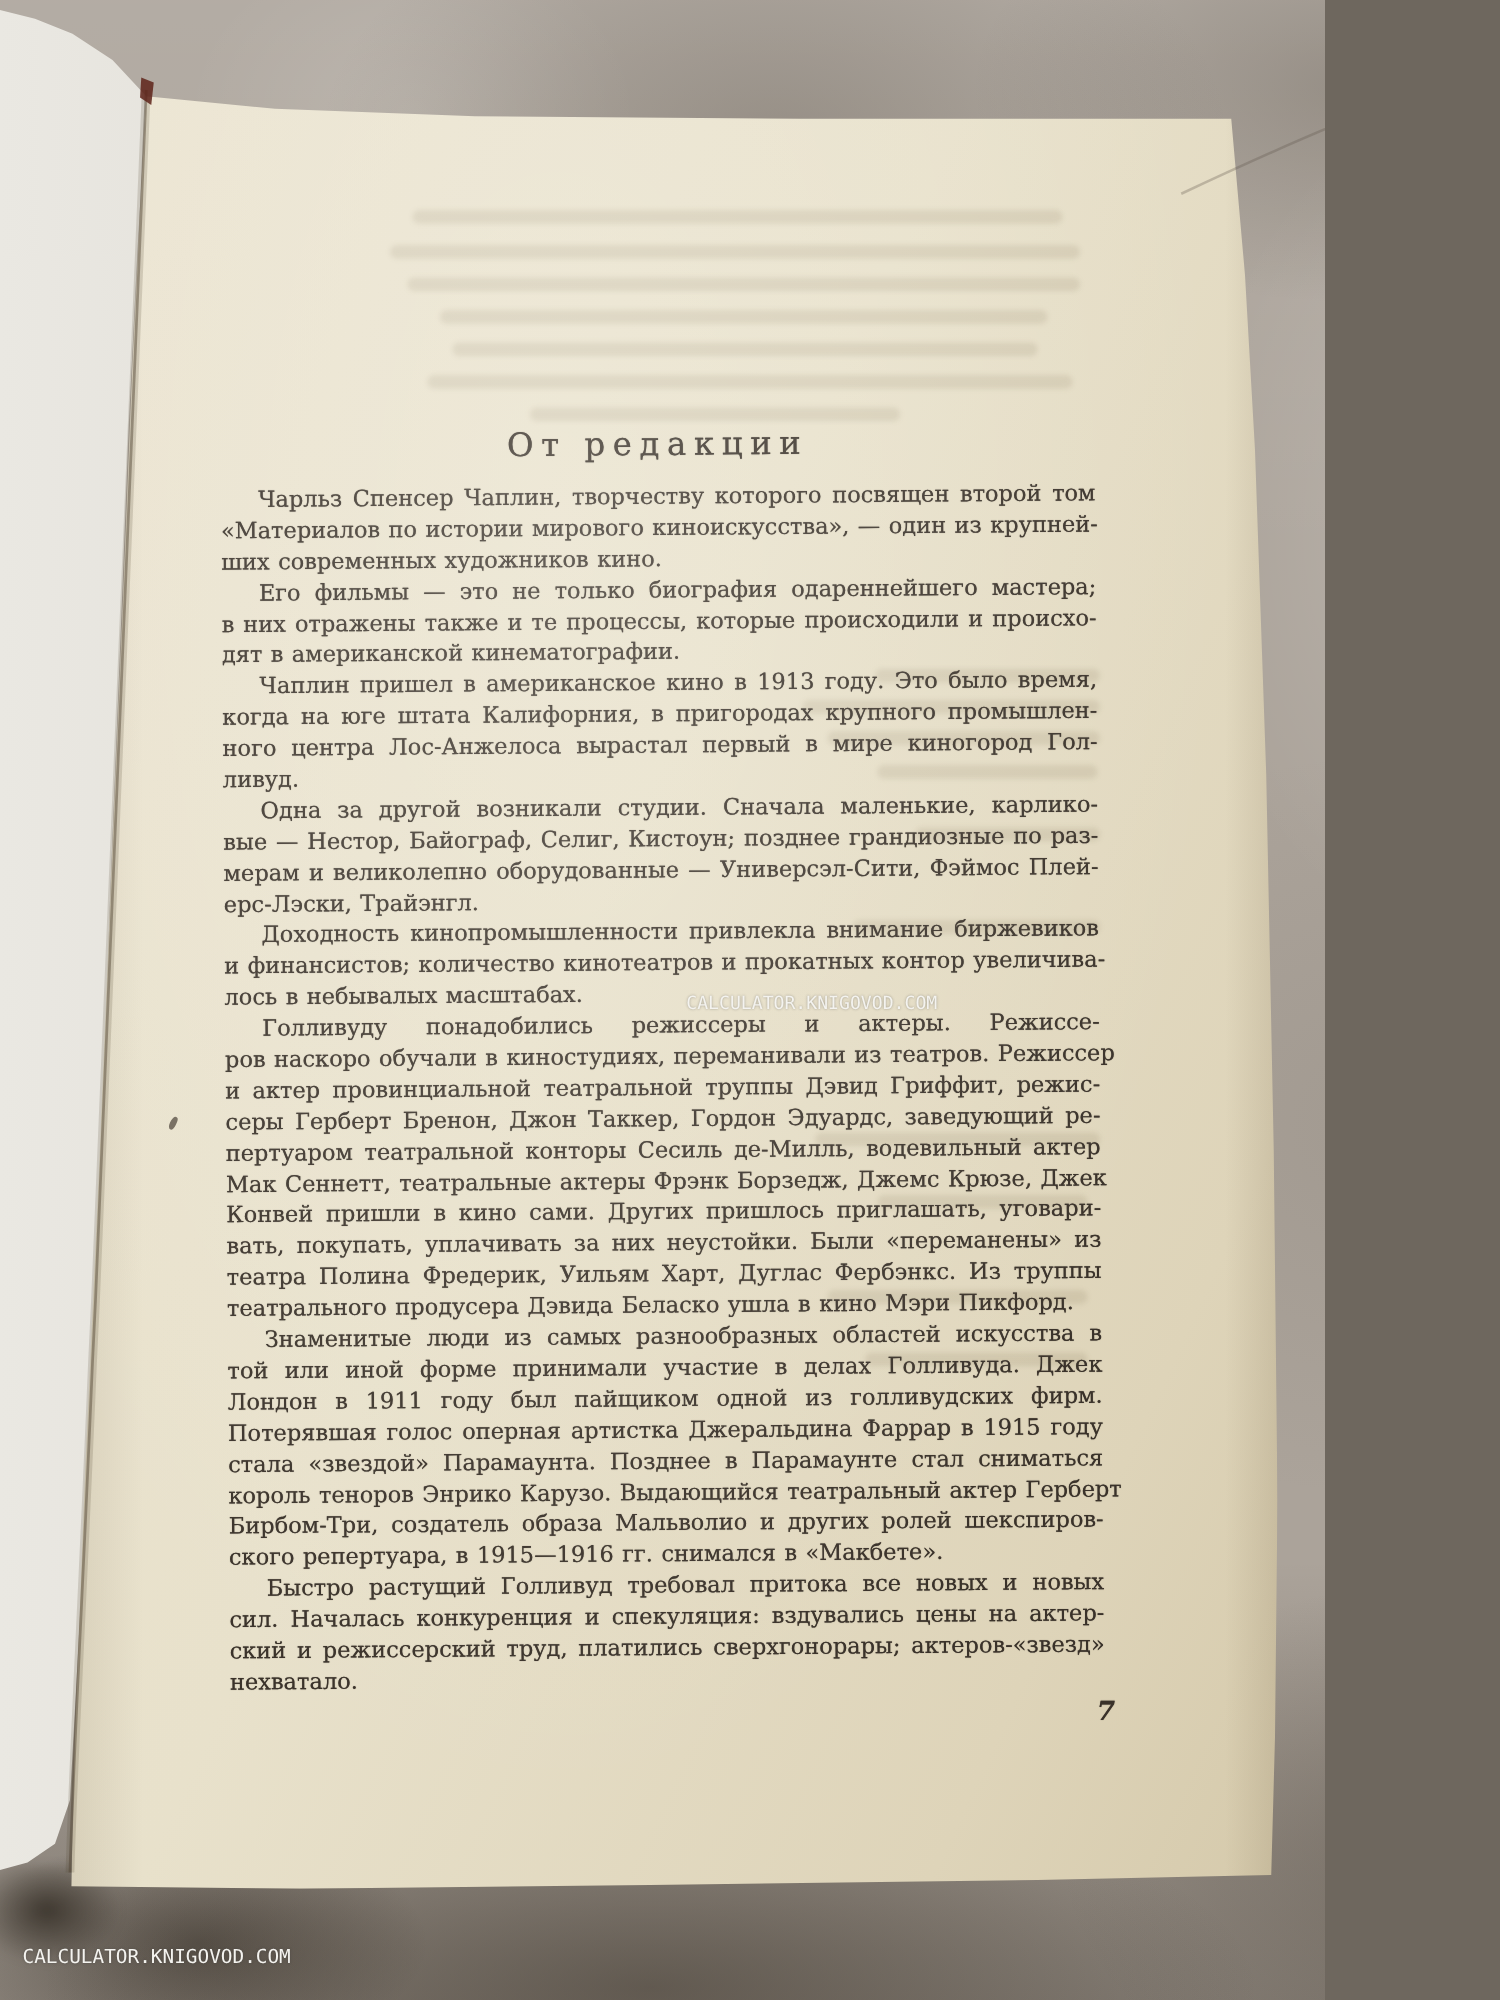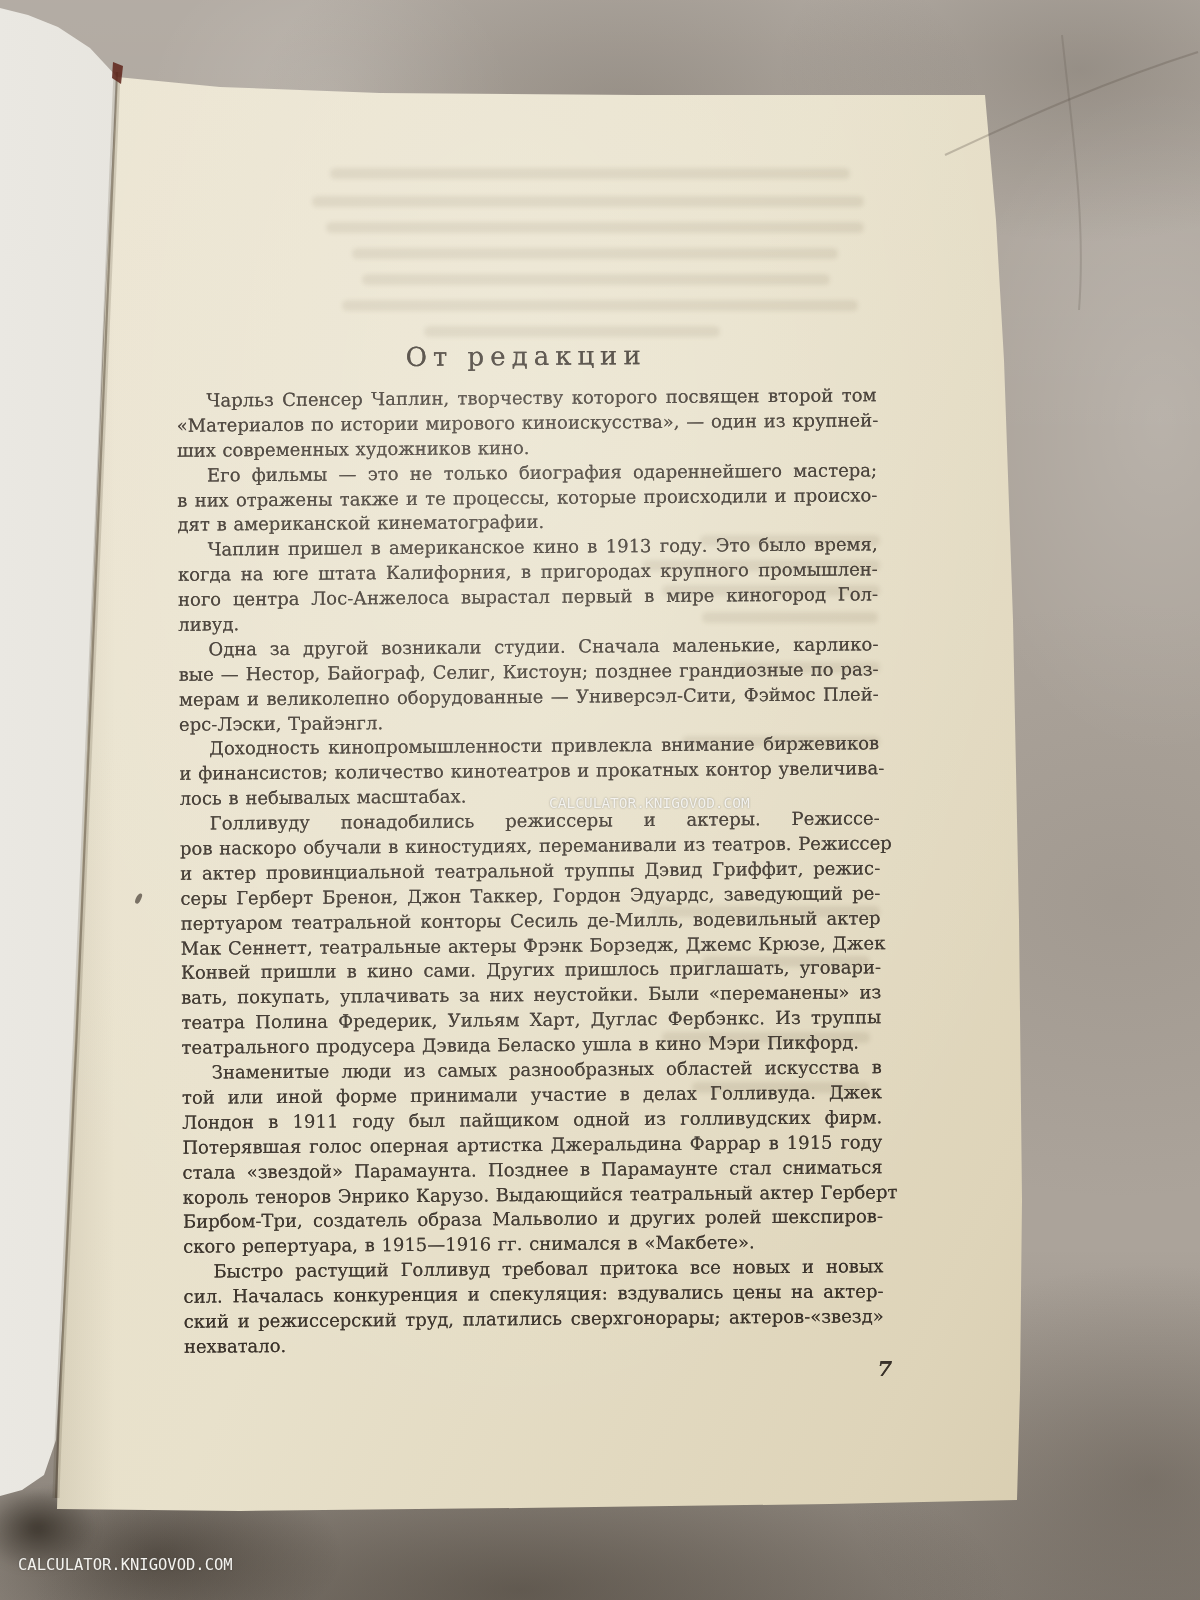--- a/index.html
+++ b/index.html
@@ -1,16 +1,16 @@
 <!DOCTYPE html>
 <html><head>
 <meta charset="utf-8">
 <style>
   html,body{margin:0;padding:0;background:#6e675e;}
-  .scene{position:relative;width:1200px;height:1600px;overflow:hidden;
+  .scene{position:relative;width:1060px;height:1600px;overflow:hidden;
          font-family:"DejaVu Serif","Liberation Serif",serif;}
   
   .surface{position:absolute;inset:0;background-color:#aba39a;
     background-image:
       radial-gradient(ellipse 520px 300px at 620px 110px, rgba(88,80,70,.30), transparent 70%),
       radial-gradient(ellipse 420px 240px at 1080px 70px,  rgba(78,70,60,.28), transparent 72%),
       radial-gradient(ellipse 300px 480px at 1160px 420px, rgba(255,255,252,.16), transparent 70%),
       radial-gradient(ellipse 260px 200px at 330px 90px,   rgba(255,255,250,.12), transparent 70%),
       radial-gradient(ellipse 650px 220px at 520px 1590px, rgba(48,40,30,.42), transparent 75%),
       radial-gradient(ellipse 260px 130px at 160px 1555px, rgba(40,33,25,.50), transparent 70%),

